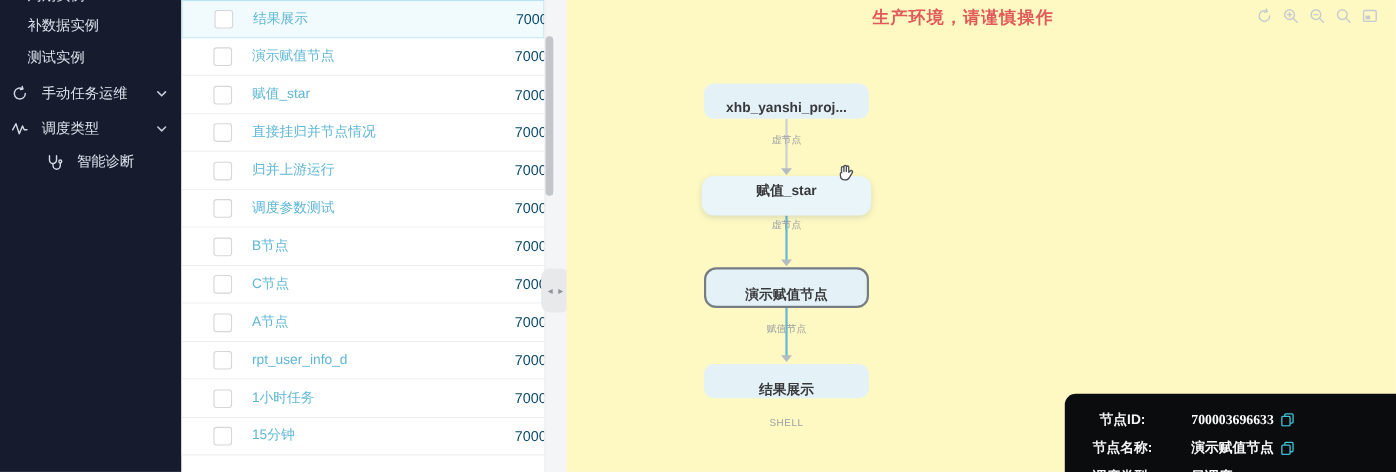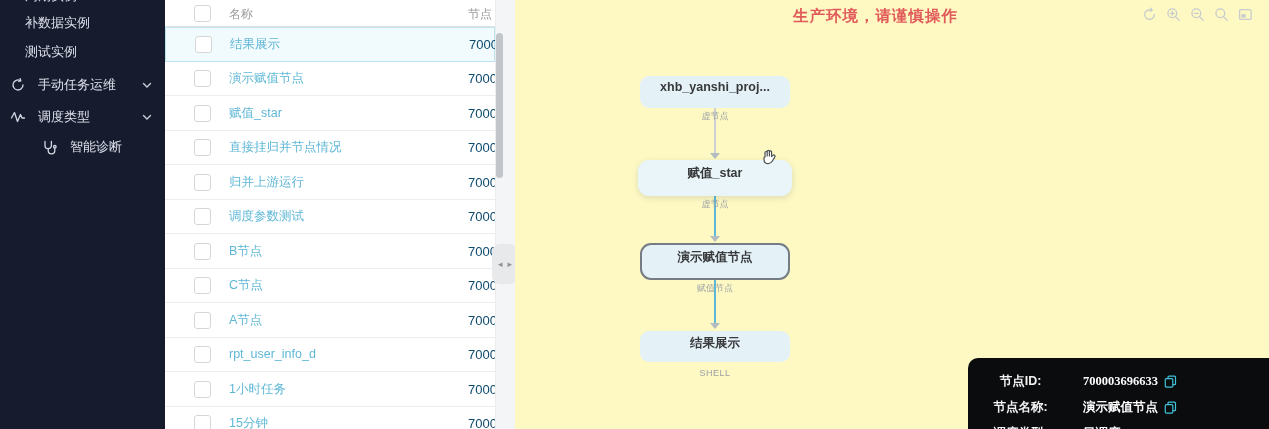--- a/index.html
+++ b/index.html
@@ -32,21 +32,21 @@
   .gutter{position:absolute;left:495px;top:0;width:20px;height:429px;background:#f4f5f6;border-left:1px solid #ececec;}
   .vthumb{position:absolute;left:496px;top:33px;width:7px;height:145px;background:#c2c6ca;border-radius:4px;cursor:pointer;}
   .splitter{position:absolute;left:492px;top:244px;width:26px;height:40px;background:#e8e9eb;border-radius:8px;display:flex;align-items:center;justify-content:center;gap:5px;color:#8e9398;font-size:9px;cursor:pointer;}
   
   .canvas{position:absolute;left:515px;top:0;width:754px;height:429px;background:#fef9c3;}
   .warning{position:absolute;left:278px;top:6px;font-size:15.5px;font-weight:bold;color:var(--warning,#e15a5a);letter-spacing:1px;white-space:nowrap;}
   .ctoolbar{position:absolute;right:16px;top:7px;display:flex;gap:9px;}
   .ctoolbar .tbi{width:15px;height:15px;cursor:pointer;display:block;}
   
   .node{position:absolute;width:150px;border-radius:9px;background:#e4f2f8;text-align:center;cursor:pointer;box-sizing:border-box;}
-  .node .ntitle{font-size:12.5px;font-weight:bold;color:#38393b;margin-top:4px;white-space:nowrap;}
+  .node .ntitle{font-size:12.5px;font-weight:bold;color:#38393b;margin-top:15px;white-space:nowrap;}
   .node .nsub{font-size:9px;color:#9aa0a6;margin-top:16px;}
   .node.n1{left:125px;top:76px;height:32px;}
   .node.n2{left:123px;top:160px;width:154px;height:36px;background:#e9f5f9;box-shadow:0 2px 6px rgba(60,90,110,.18);border-radius:11px;}
   .node.n2 .ntitle{margin-top:5px;}
   .node.n3{left:125px;top:243px;height:37px;border:2px solid #767c84;border-radius:11px;}
   .node.n4{left:125px;top:331px;height:31px;}
   .node.n4 .nsub{letter-spacing:.5px;}
   .edge{position:absolute;left:199px;}
   .edge.gray{width:1.5px;background:#cdd0d3;}
   .edge.cyan{width:2px;background:var(--accent,#5db8d9);}
@@ -96,25 +96,20 @@
       <span class="ic"><svg viewBox="0 0 16 16" fill="none" stroke="#d4d8e4" stroke-width="1.3" stroke-linecap="round">
           <path d="M3 2.5 v4a3.2 3.2 0 0 0 6.4 0 v-4"></path>
           <path d="M6.2 10 v1.5a3.3 3.3 0 0 0 6.6 0 V9.2"></path>
           <circle cx="12.8" cy="7.8" r="1.3"></circle>
         </svg></span>
       <span class="lbl">智能诊断</span>
     </div>
   </div>
 
 <div class="table-panel">
-  <div class="thead">
-    <span class="cb"></span>
-    <span class="hname">名称</span>
-    <span class="hid">节点</span>
-  </div>
   <div id="tbody">
       <div class="trow selected">
         <span class="cb"></span>
         <a class="rname">结果展示</a>
         <span class="rid">7000</span>
       </div>
       <div class="trow">
         <span class="cb"></span>
         <a class="rname">演示赋值节点</a>
         <span class="rid">7000</span>

